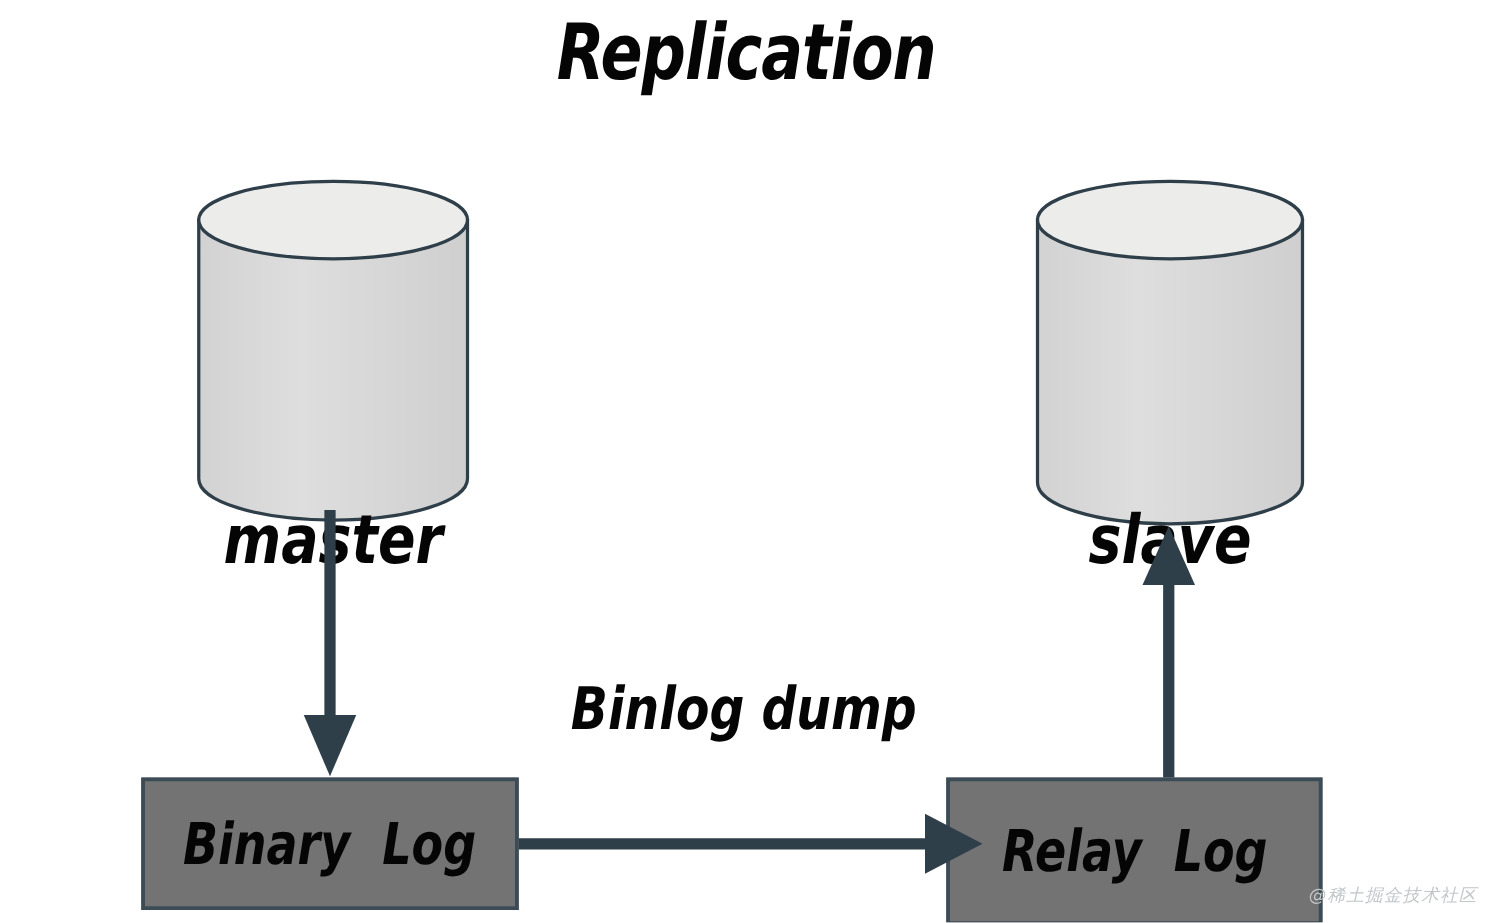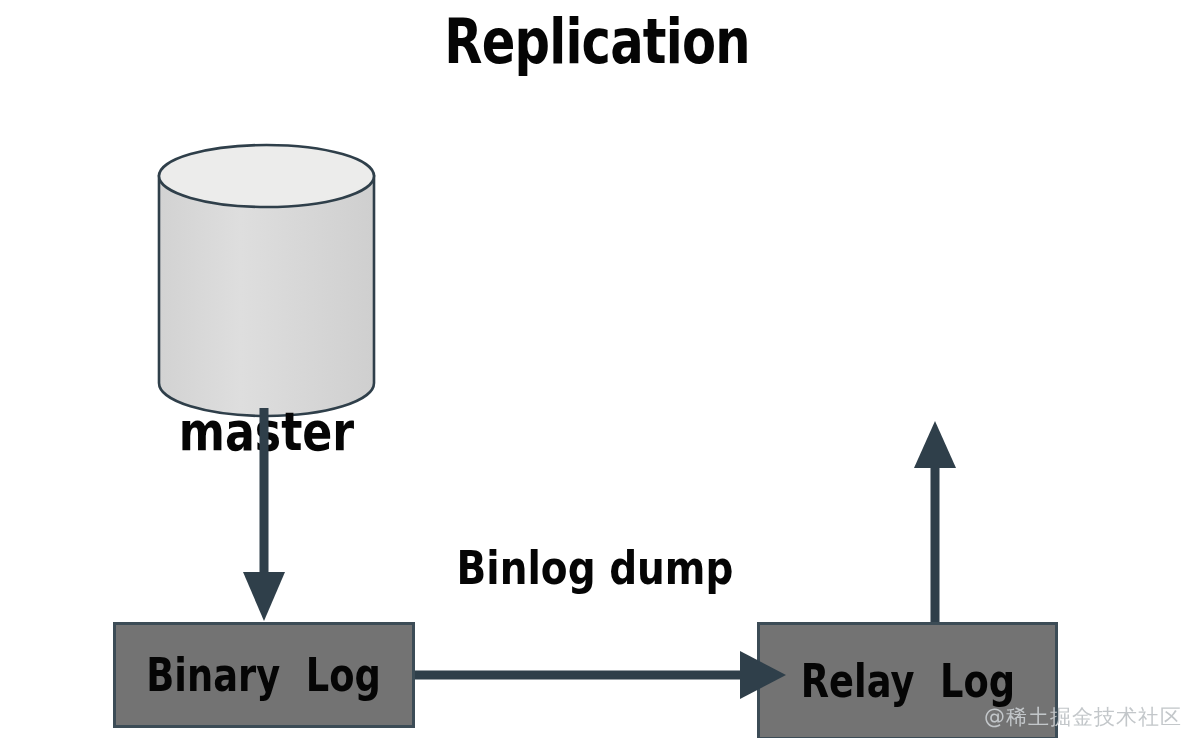--- a/index.html
+++ b/index.html
@@ -7,20 +7,21 @@
     padding: 0;
     background: #ffffff;
   }
   #canvas {
     position: relative;
     width: 1194px;
     height: 738px;
     background: #ffffff;
     overflow: hidden;
     font-family: "DejaVu Sans", sans-serif;
+    font-style: italic;
   }
 
   
   #diagram-title {
     position: absolute;
     left: 0;
     top: 6px;
     width: 1194px;
     text-align: center;
     font-family: "DejaVu Sans", sans-serif;
@@ -106,21 +107,21 @@
     transform-origin: 50% 50%;
     white-space: nowrap;
   }
 
   
   #watermark {
     position: absolute;
     right: 12px;
     bottom: 8px;
     font-family: "DejaVu Sans", sans-serif;
-    font-size: 21px;
+    font-size: 14px;
     line-height: 26px;
     color: #c3c7ca;
     letter-spacing: 1px;
     white-space: nowrap;
   }
 </style>
 </head>
 <body>
 
 <div id="canvas">
@@ -135,20 +136,34 @@
           <stop offset="38%" stop-color="#dedede"></stop>
           <stop offset="100%" stop-color="#cfcfcf"></stop>
         </linearGradient>
       </defs>
       <path d="M2,33 L2,240 A107.5,33 0 0 0 217,240 L217,33 Z" fill="url(#bodyGradM)" stroke="#2f3f4a" stroke-width="2.6"></path>
       <ellipse cx="109.5" cy="33" rx="107.5" ry="31" fill="#ececeb" stroke="#2f3f4a" stroke-width="2.6"></ellipse>
     </svg>
     <div class="cyl-label" style="top:262px;">master</div>
   </div>
 
+  <div class="cylinder" style="left:828px; top:143px; width:216px; height:277px;">
+    <svg width="216" height="277" viewBox="0 0 216 277">
+      <defs>
+        <linearGradient id="bodyGradS" x1="0" y1="0" x2="1" y2="0">
+          <stop offset="0%" stop-color="#d2d2d2"></stop>
+          <stop offset="38%" stop-color="#dedede"></stop>
+          <stop offset="100%" stop-color="#cfcfcf"></stop>
+        </linearGradient>
+      </defs>
+      <path d="M2,33 L2,243 A106,33 0 0 0 214,243 L214,33 Z" fill="url(#bodyGradS)" stroke="#2f3f4a" stroke-width="2.6"></path>
+      <ellipse cx="108" cy="33" rx="106" ry="31" fill="#ececeb" stroke="#2f3f4a" stroke-width="2.6"></ellipse>
+    </svg>
+    <div class="cyl-label" style="top:262px;">slave</div>
+  </div>
 
   <div class="log-box" style="left:113px; top:622px; width:302px; height:106px;">
     <span class="log-box-label">Binary  Log</span>
   </div>
 
   <div class="log-box" style="left:757px; top:622px; width:301px; height:118px;">
     <span class="log-box-label">Relay  Log</span>
   </div>
 
   <svg class="arrow-layer" viewBox="0 0 1194 738">

